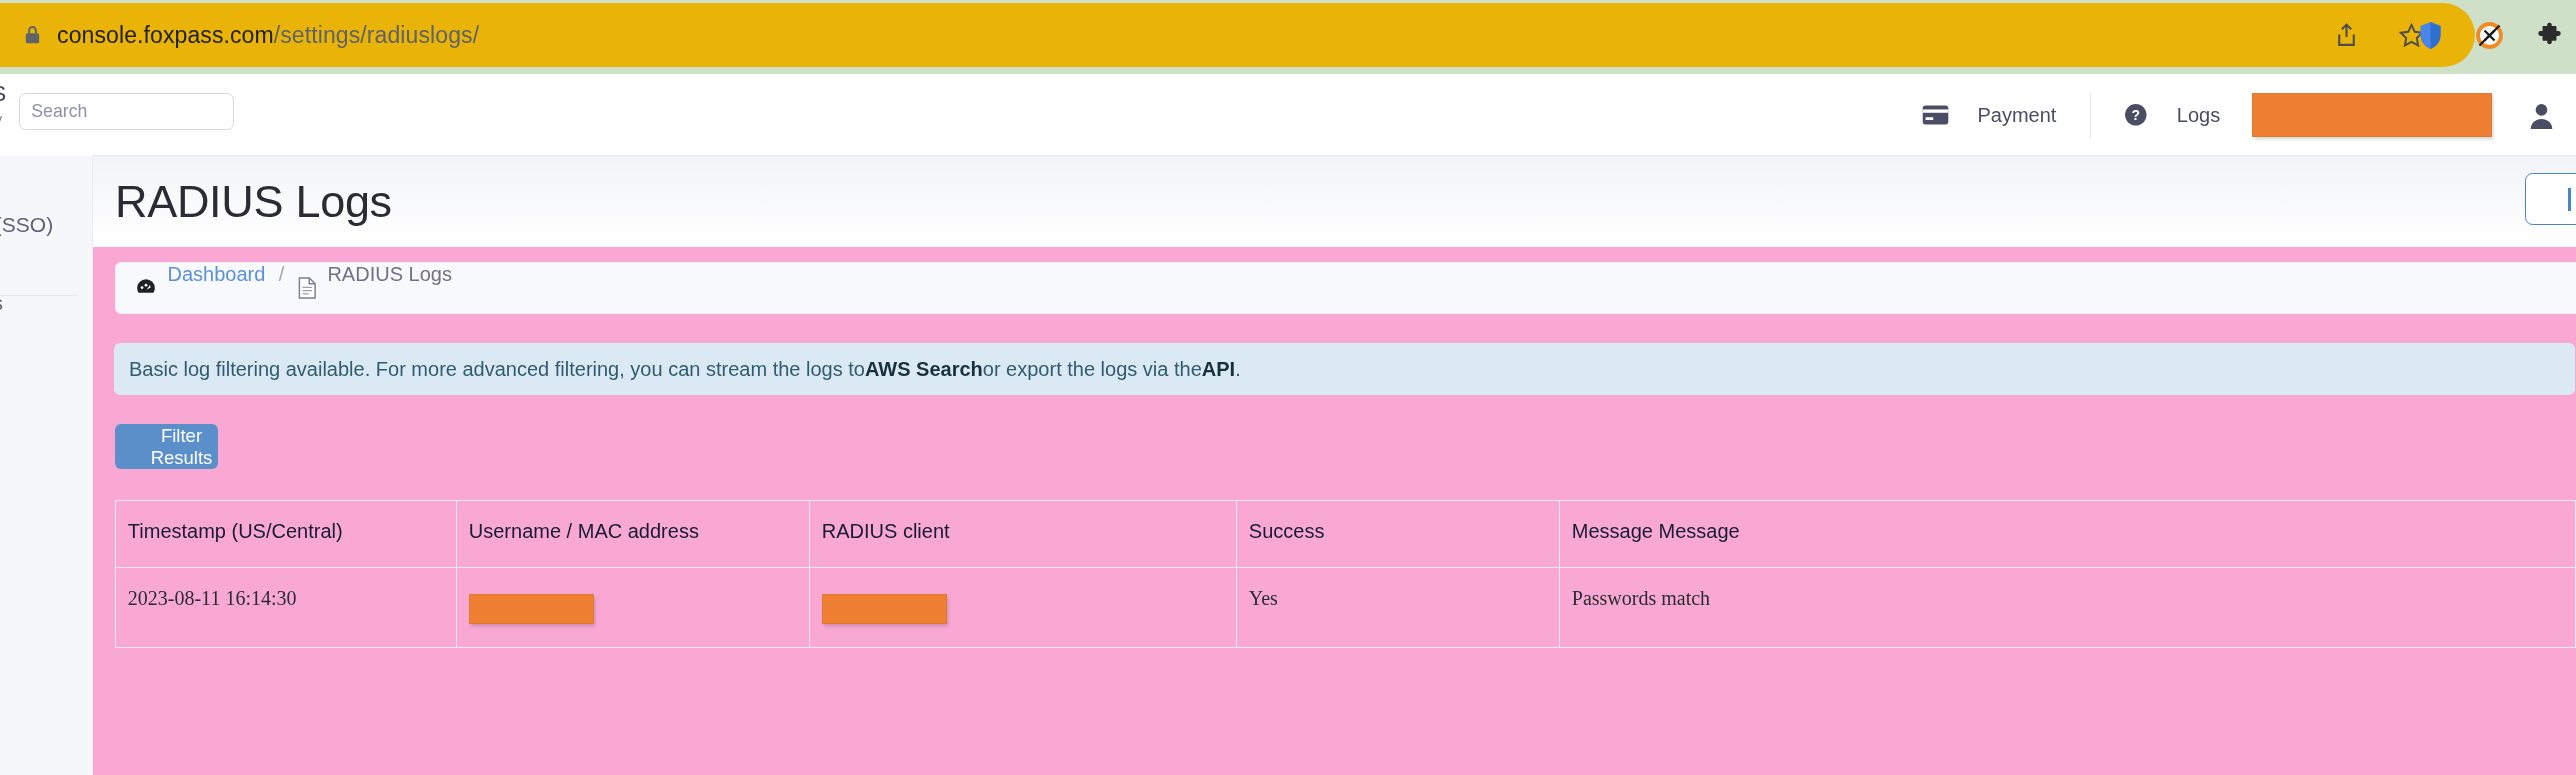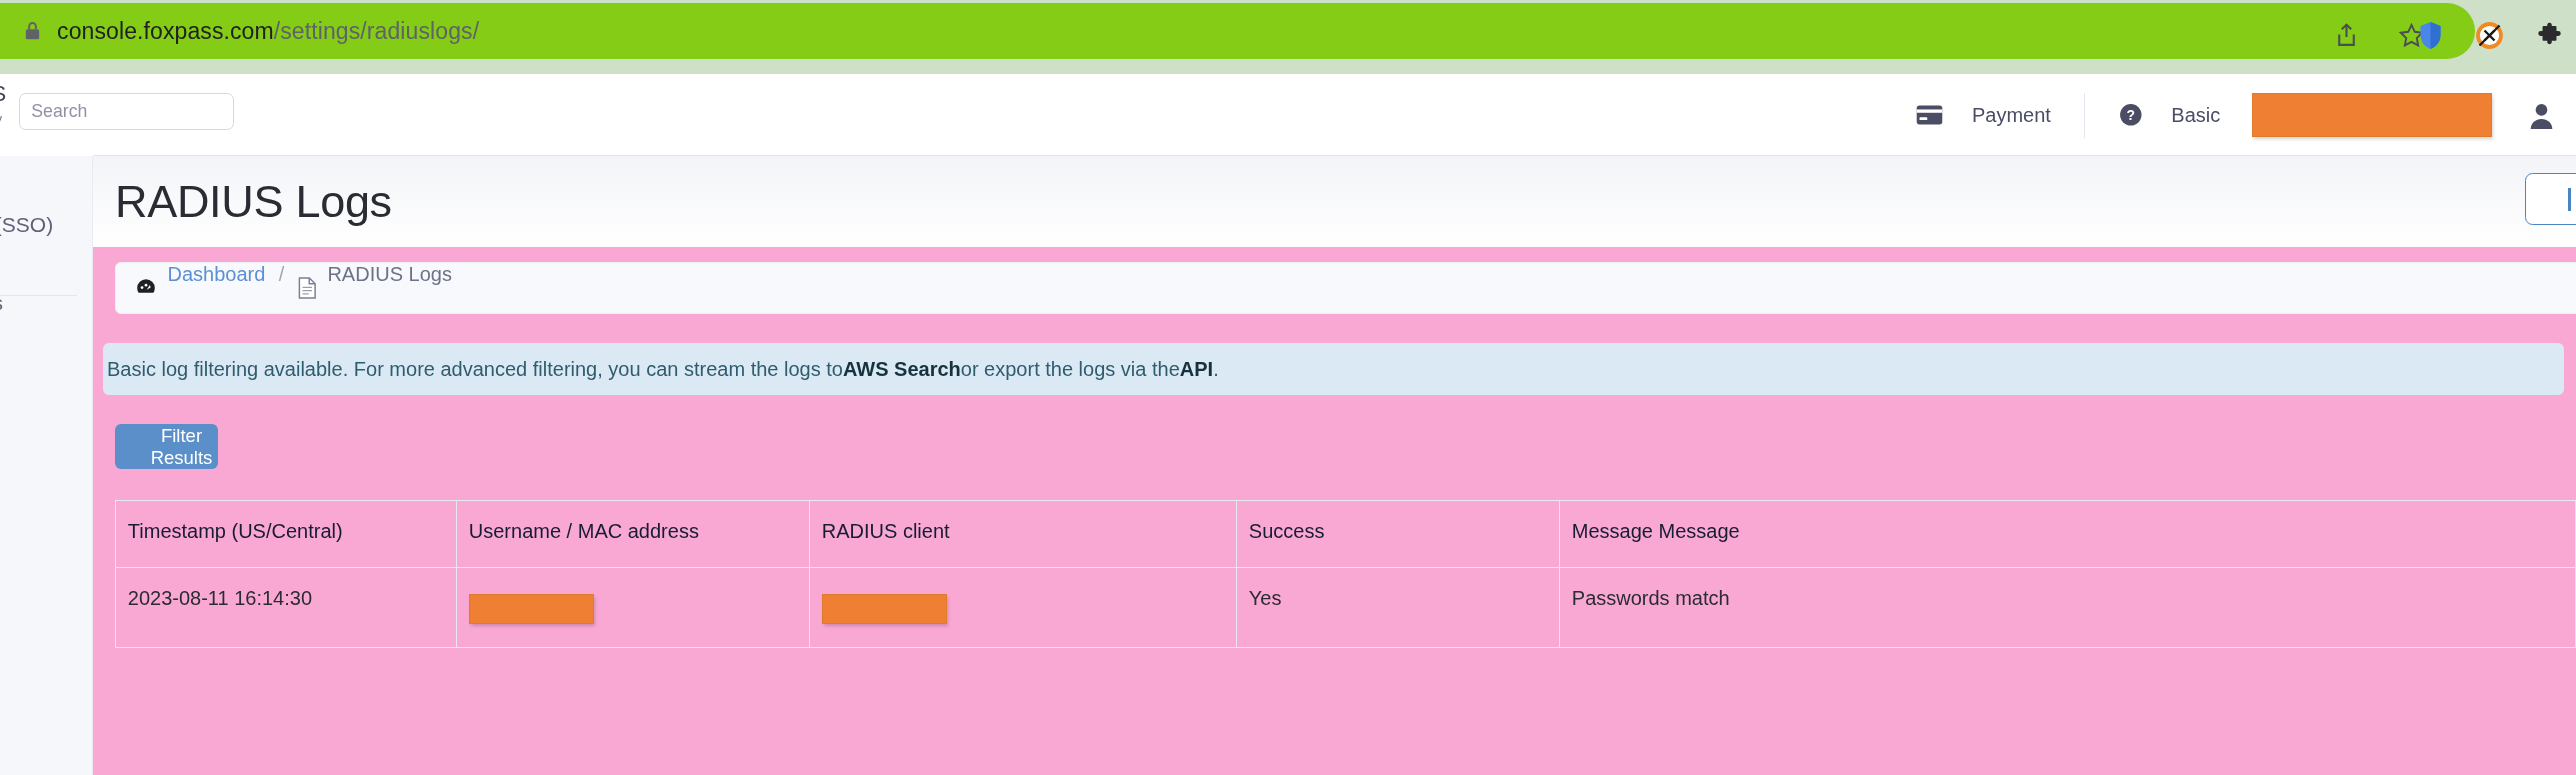--- a/index.html
+++ b/index.html
@@ -12,22 +12,22 @@
 
   
   .browser-chrome {
     position: absolute; left: 0; top: 0;
     width: 2576px; height: 74px;
     background: #cfe0c8;
     display: flex; align-items: center;
   }
   .omnibox {
     position: absolute; left: 0; top: 3.4px;
-    width: 2475px; height: 56px;
-    background: #84cc16;
+    width: 2475px; height: 64px;
+    background: #eab308;
     border-radius: 0 34px 34px 0;
     display: flex; align-items: center;
   }
   .lock-icon {
     margin-left: 23.6px; width: 18.5px; height: 22px;
     display: flex; align-items: center; justify-content: center;
   }
   .url-text {
     margin-left: 15px;
     font-size: 23px;
@@ -172,26 +172,26 @@
     display: flex; 
     padding-left: 18.5px;
     font-size: 20px;
   }
   .bc-link { color: #5b90d6; margin-left: 11px; cursor: pointer; }
   .bc-sep { color: #a1a5b7; margin: 0 13.5px; }
   .bc-current { color: #6e7288; margin-left: 11px; }
 
   
   .alert {
-    position: absolute; left: 10px; top: 187px;
+    position: absolute; left: 21px; top: 187px;
     width: 2461px; height: 52px;
     background: #dbe9f4;
     border-radius: 5.9px;
     display: flex; align-items: center;
-    padding-left: 4px;
+    padding-left: 15px;
     font-size: 20px;
     color: #2f5c6e;
     white-space: nowrap;
   }
   .alert b { font-weight: 700; color: #16323d; }
 
   
   .filter-btn {
     position: absolute; left: 22px; top: 268px;
     width: 103px; height: 45px;
@@ -217,20 +217,21 @@
     padding: 18.5px 0 18.5px 11.8px;
     vertical-align: top;
   }
   .logs-table th {
     font-size: 20px; font-weight: 400; color: #181c32;
     height: 67px;
   }
   .logs-table td {
     font-size: 20px; color: #2b2b33;
     height: 80px;
+    font-family: Liberation Serif, serif;
   }
   .col-ts      { width: 341px; }
   .col-user    { width: 353px; }
   .col-client  { width: 427px; }
   .col-success { width: 323px; }
   .col-msg     { width: 1016px; }
   .yes { color: #5cb85c; }
   .redact-cell {
     display: inline-block;
     width: 125px; height: 30px;
@@ -311,21 +312,21 @@
     <span>Payment</span>
   </div>
   <div class="nav-divider"></div>
   <div class="nav-item">
     <span class="ico">
       <svg width="23.6" height="23.6" viewBox="0 0 22 22" style="font-size:24px">
         <circle cx="11" cy="11" r="10" fill="#4a4d63"></circle>
         <text x="11" y="16" font-size="13" font-weight="bold" fill="#ffffff" text-anchor="middle" font-family="Liberation Sans, sans-serif">?</text>
       </svg>
     </span>
-    <span>Basic</span>
+    <span>Logs</span>
   </div>
   <div class="redact redact-nav"></div>
   <div class="user-avatar-icon">
     <svg width="25" height="27" viewBox="0 0 22 24">
       <circle cx="11" cy="7" r="5.2" fill="#4a4d63"></circle>
       <path d="M1.4 24c0-5.3 4.3-9 9.6-9s9.6 3.7 9.6 9z" fill="#4a4d63"></path>
     </svg>
   </div>
 </div>
 

